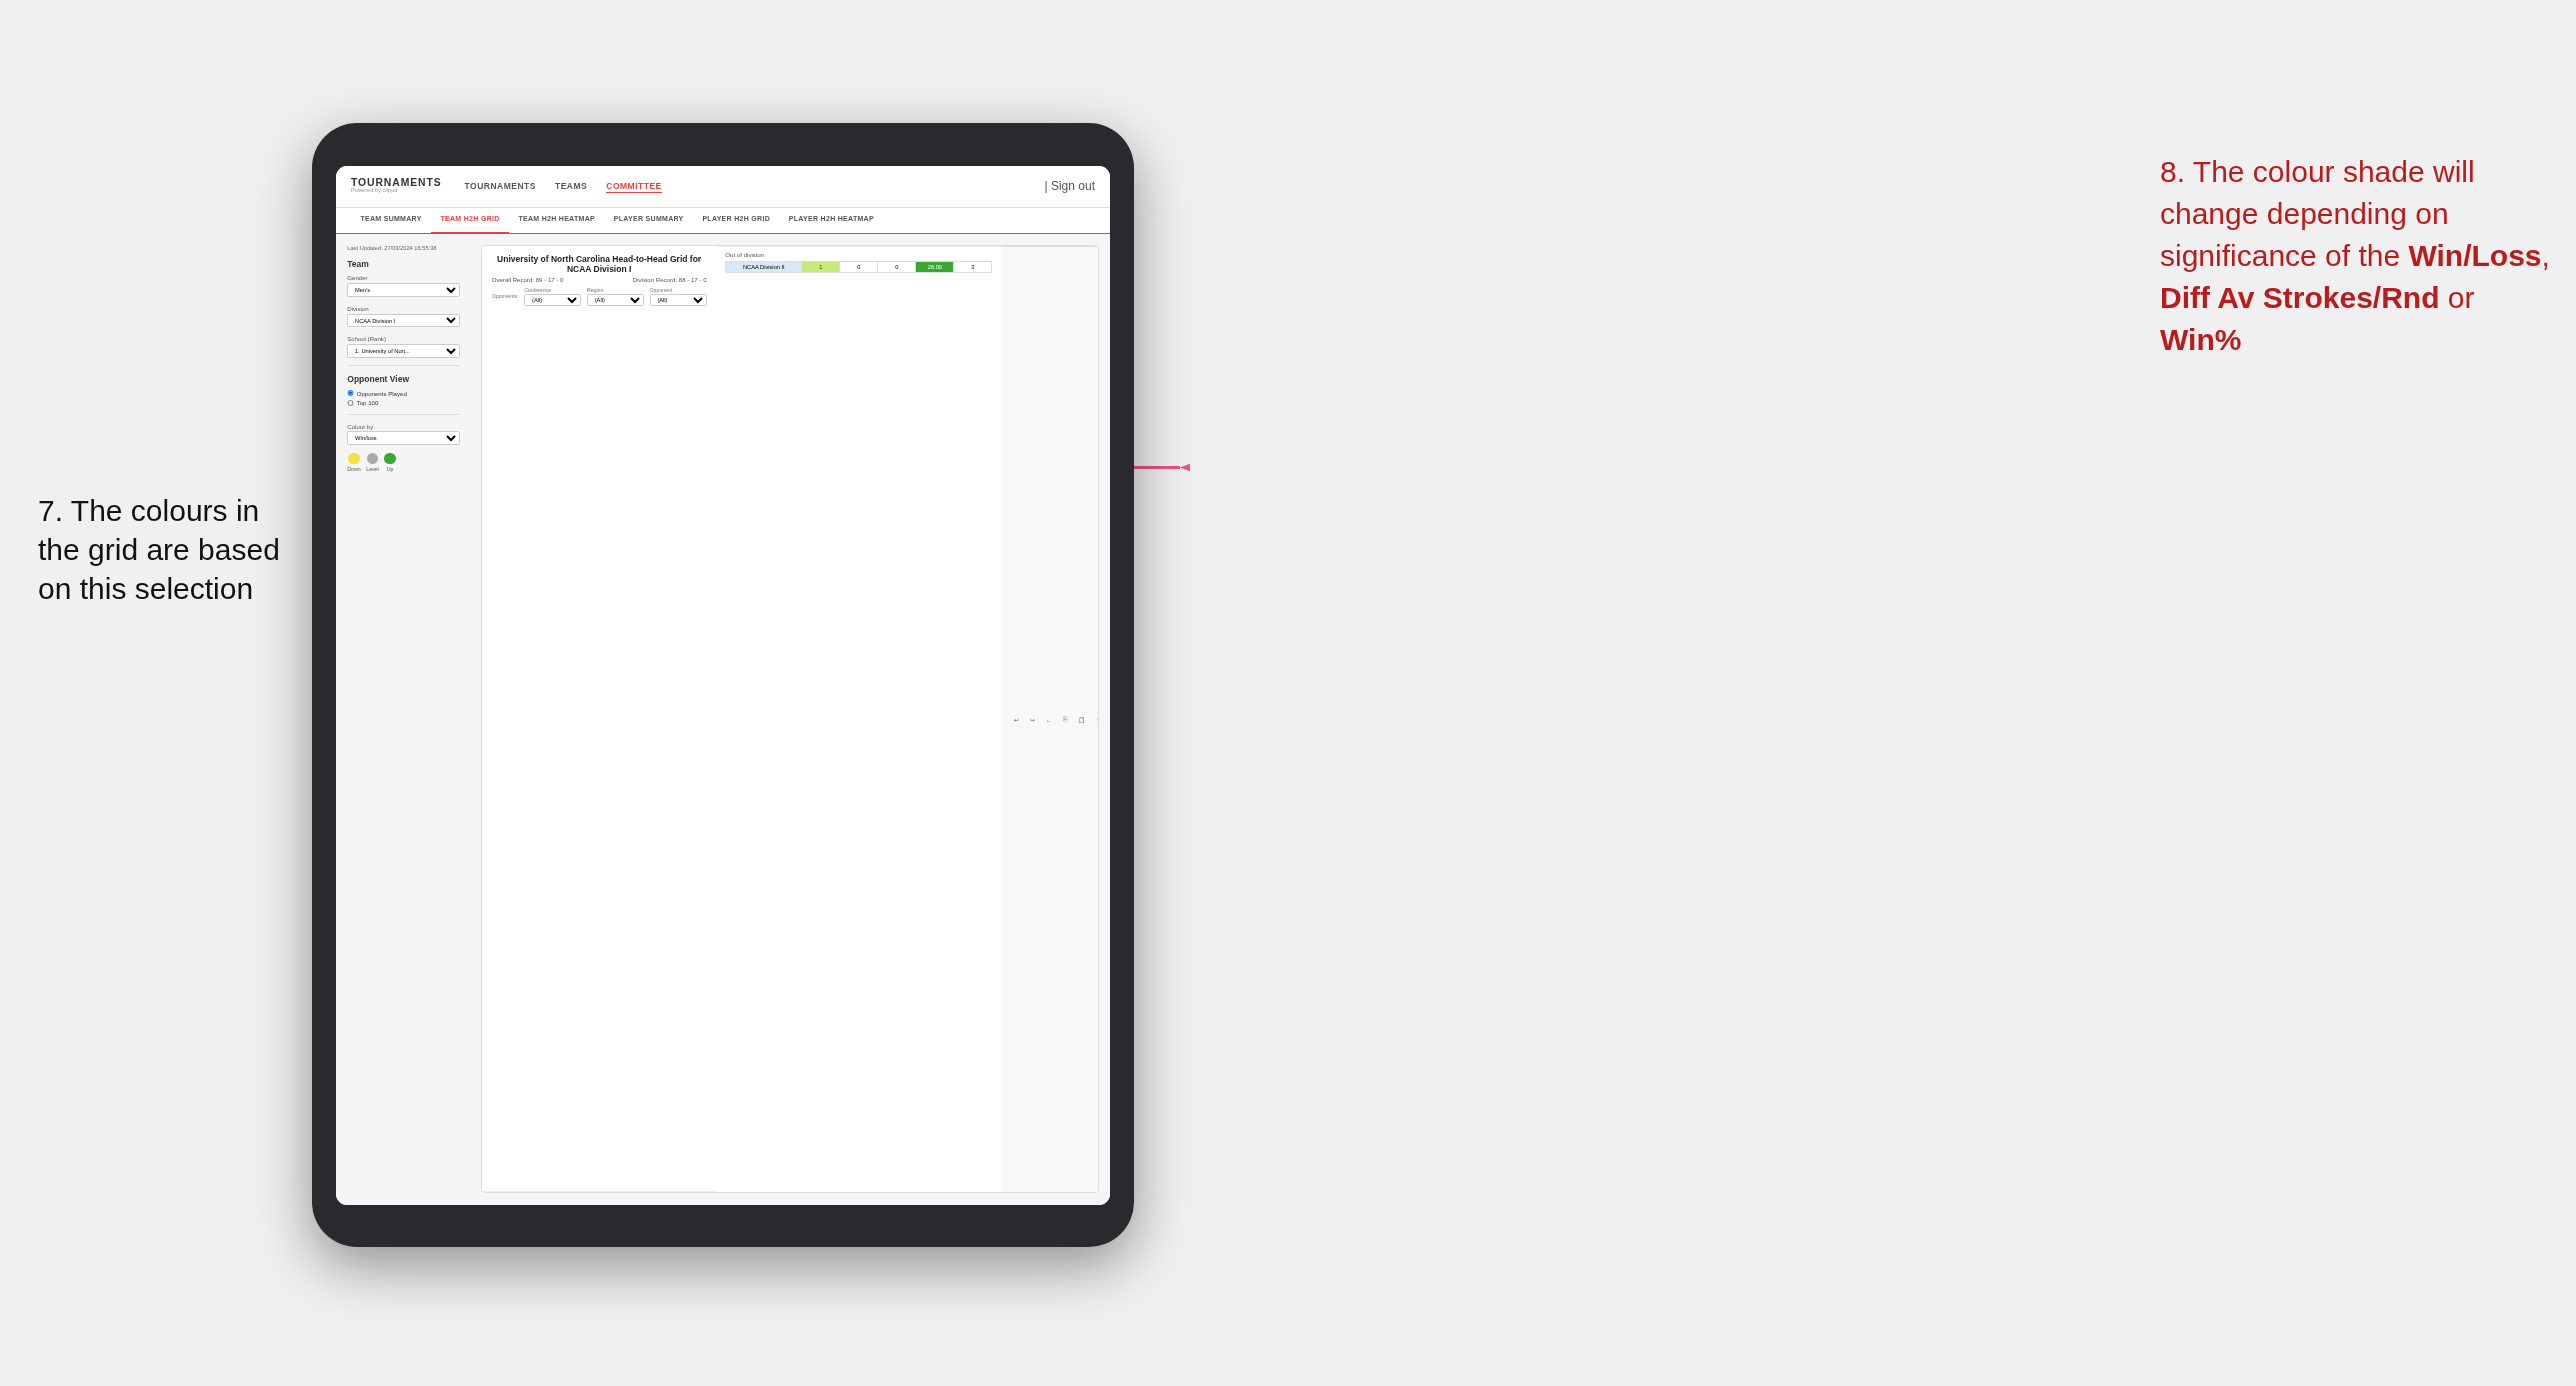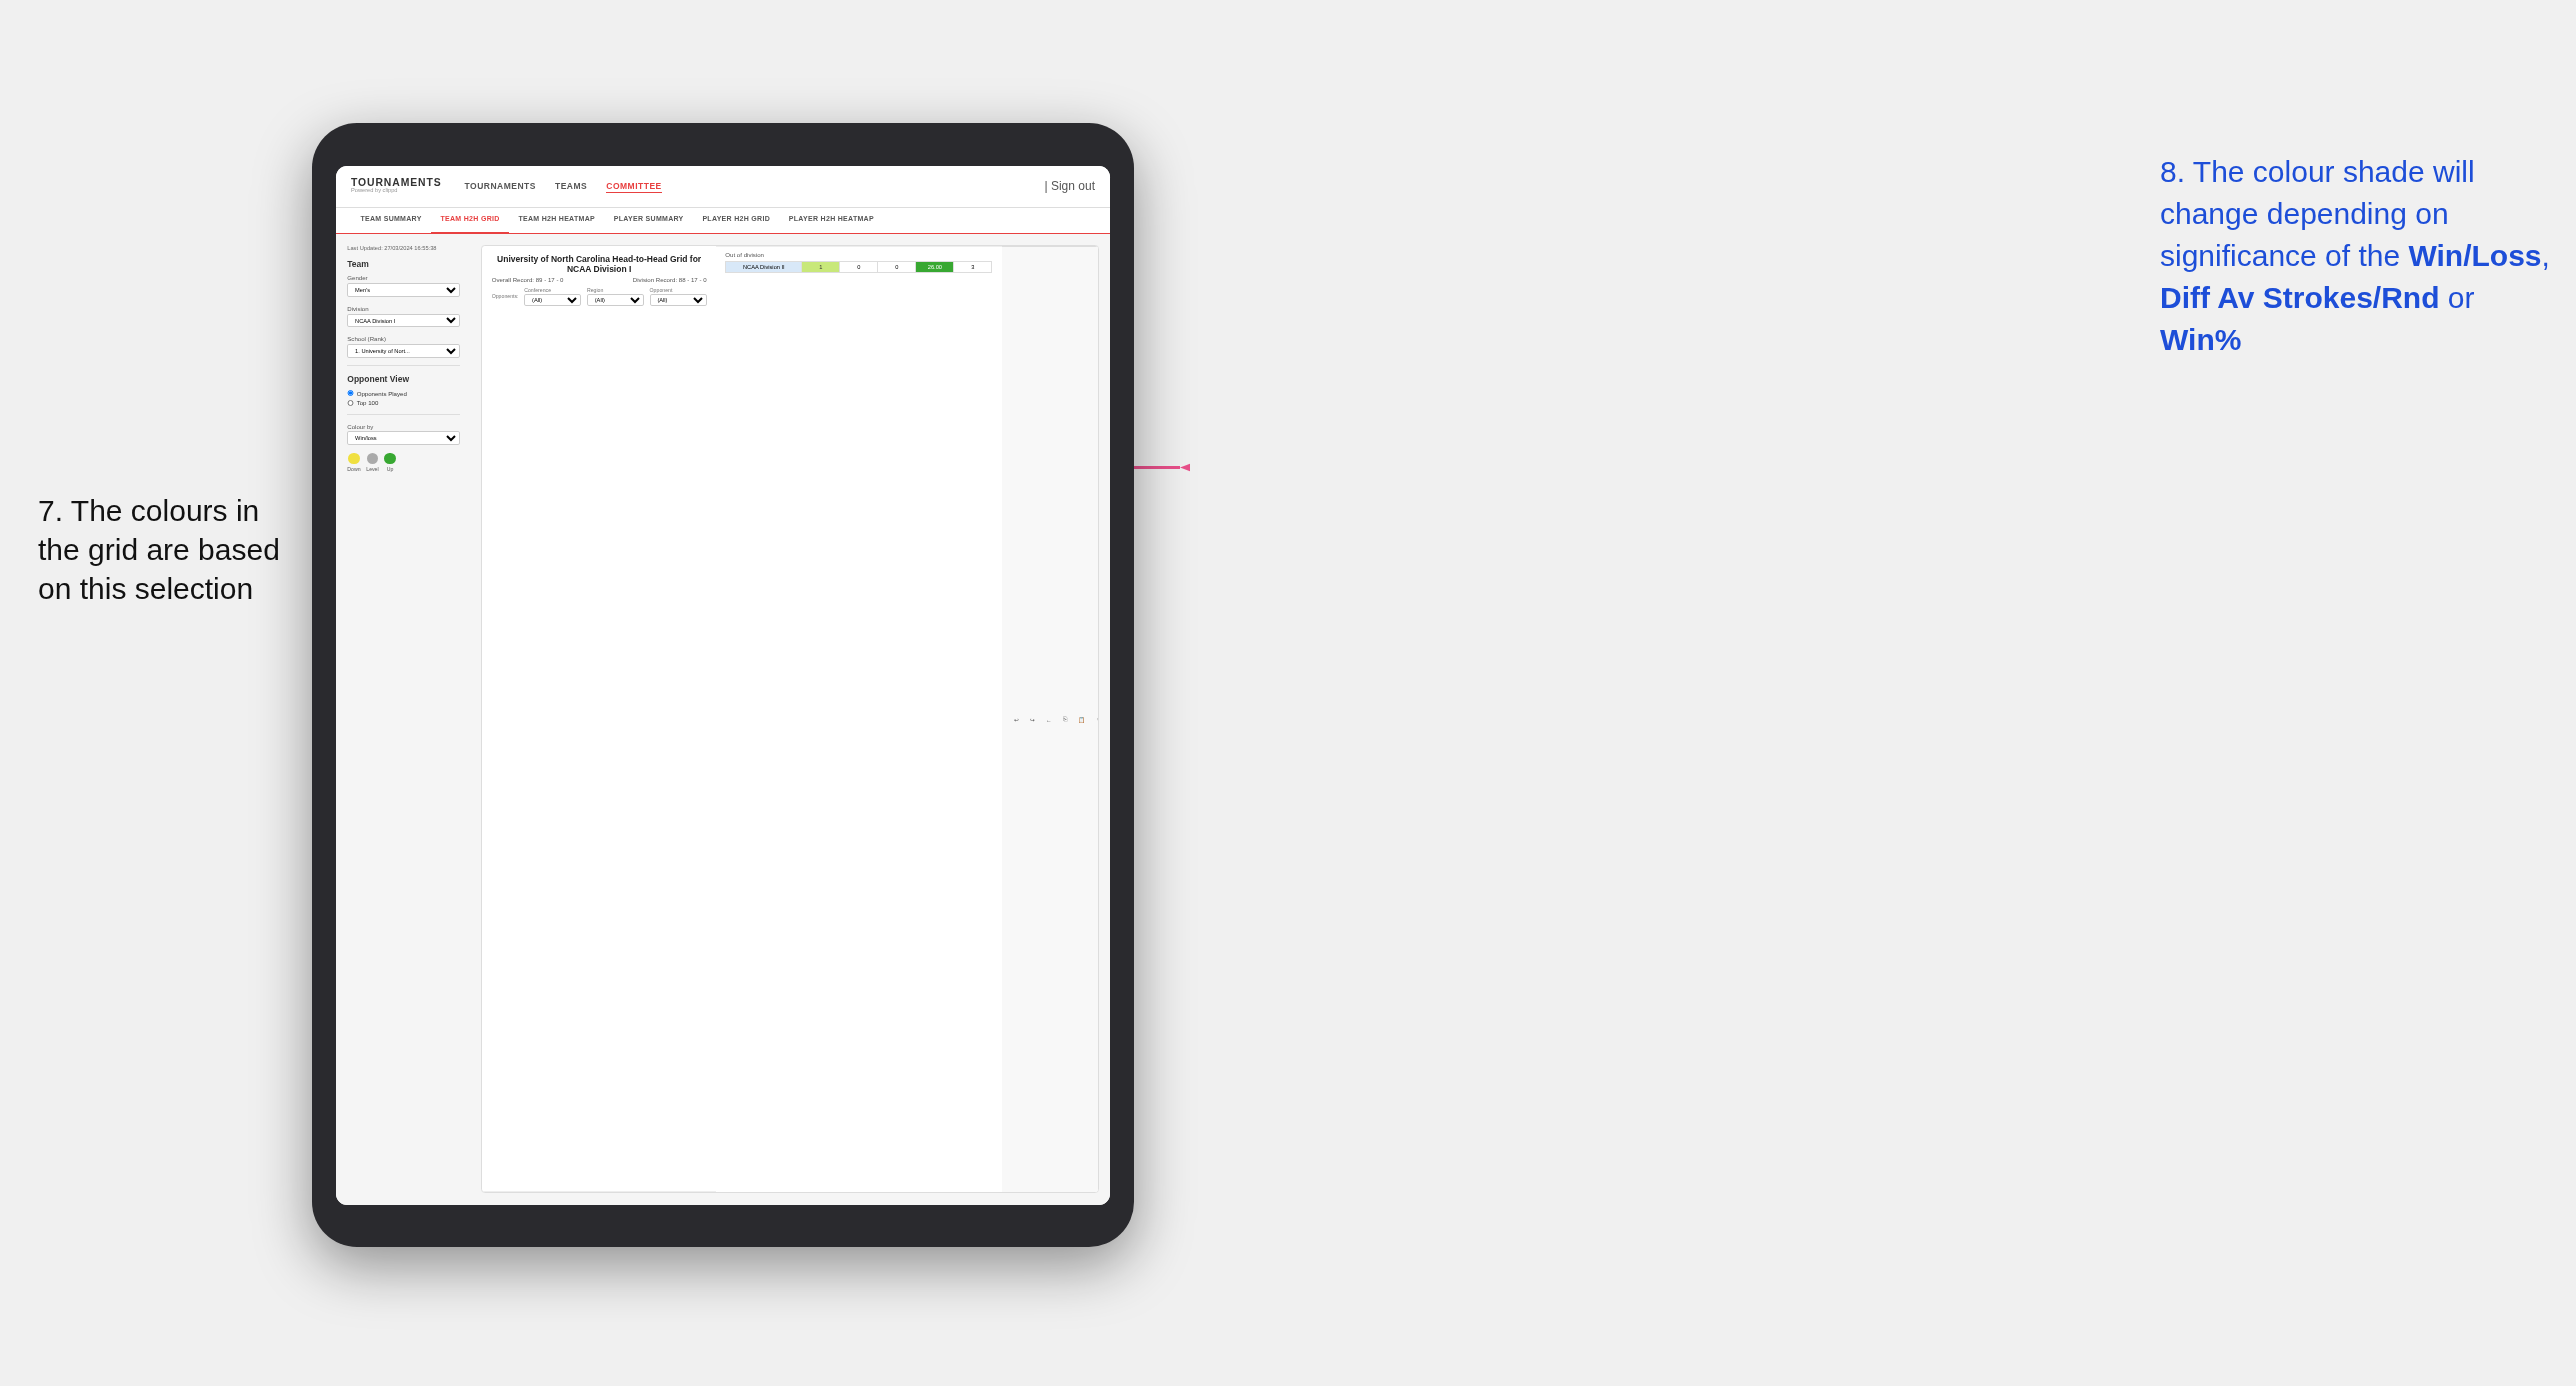--- a/index.html
+++ b/index.html
@@ -26,21 +26,21 @@
 
     
     .annotation-right {
       position: absolute;
       right: 19px;
       top: 151px;
       width: 397px;
       font-size: 30px;
       font-weight: 400;
       line-height: 1.4;
-      color: #1d4ed8;
+      color: #b91c1c;
     }
     .annotation-right strong {
       font-weight: 700;
     }
 
     
     .tablet {
       position: absolute;
       left: 312px;
       top: 123px;

